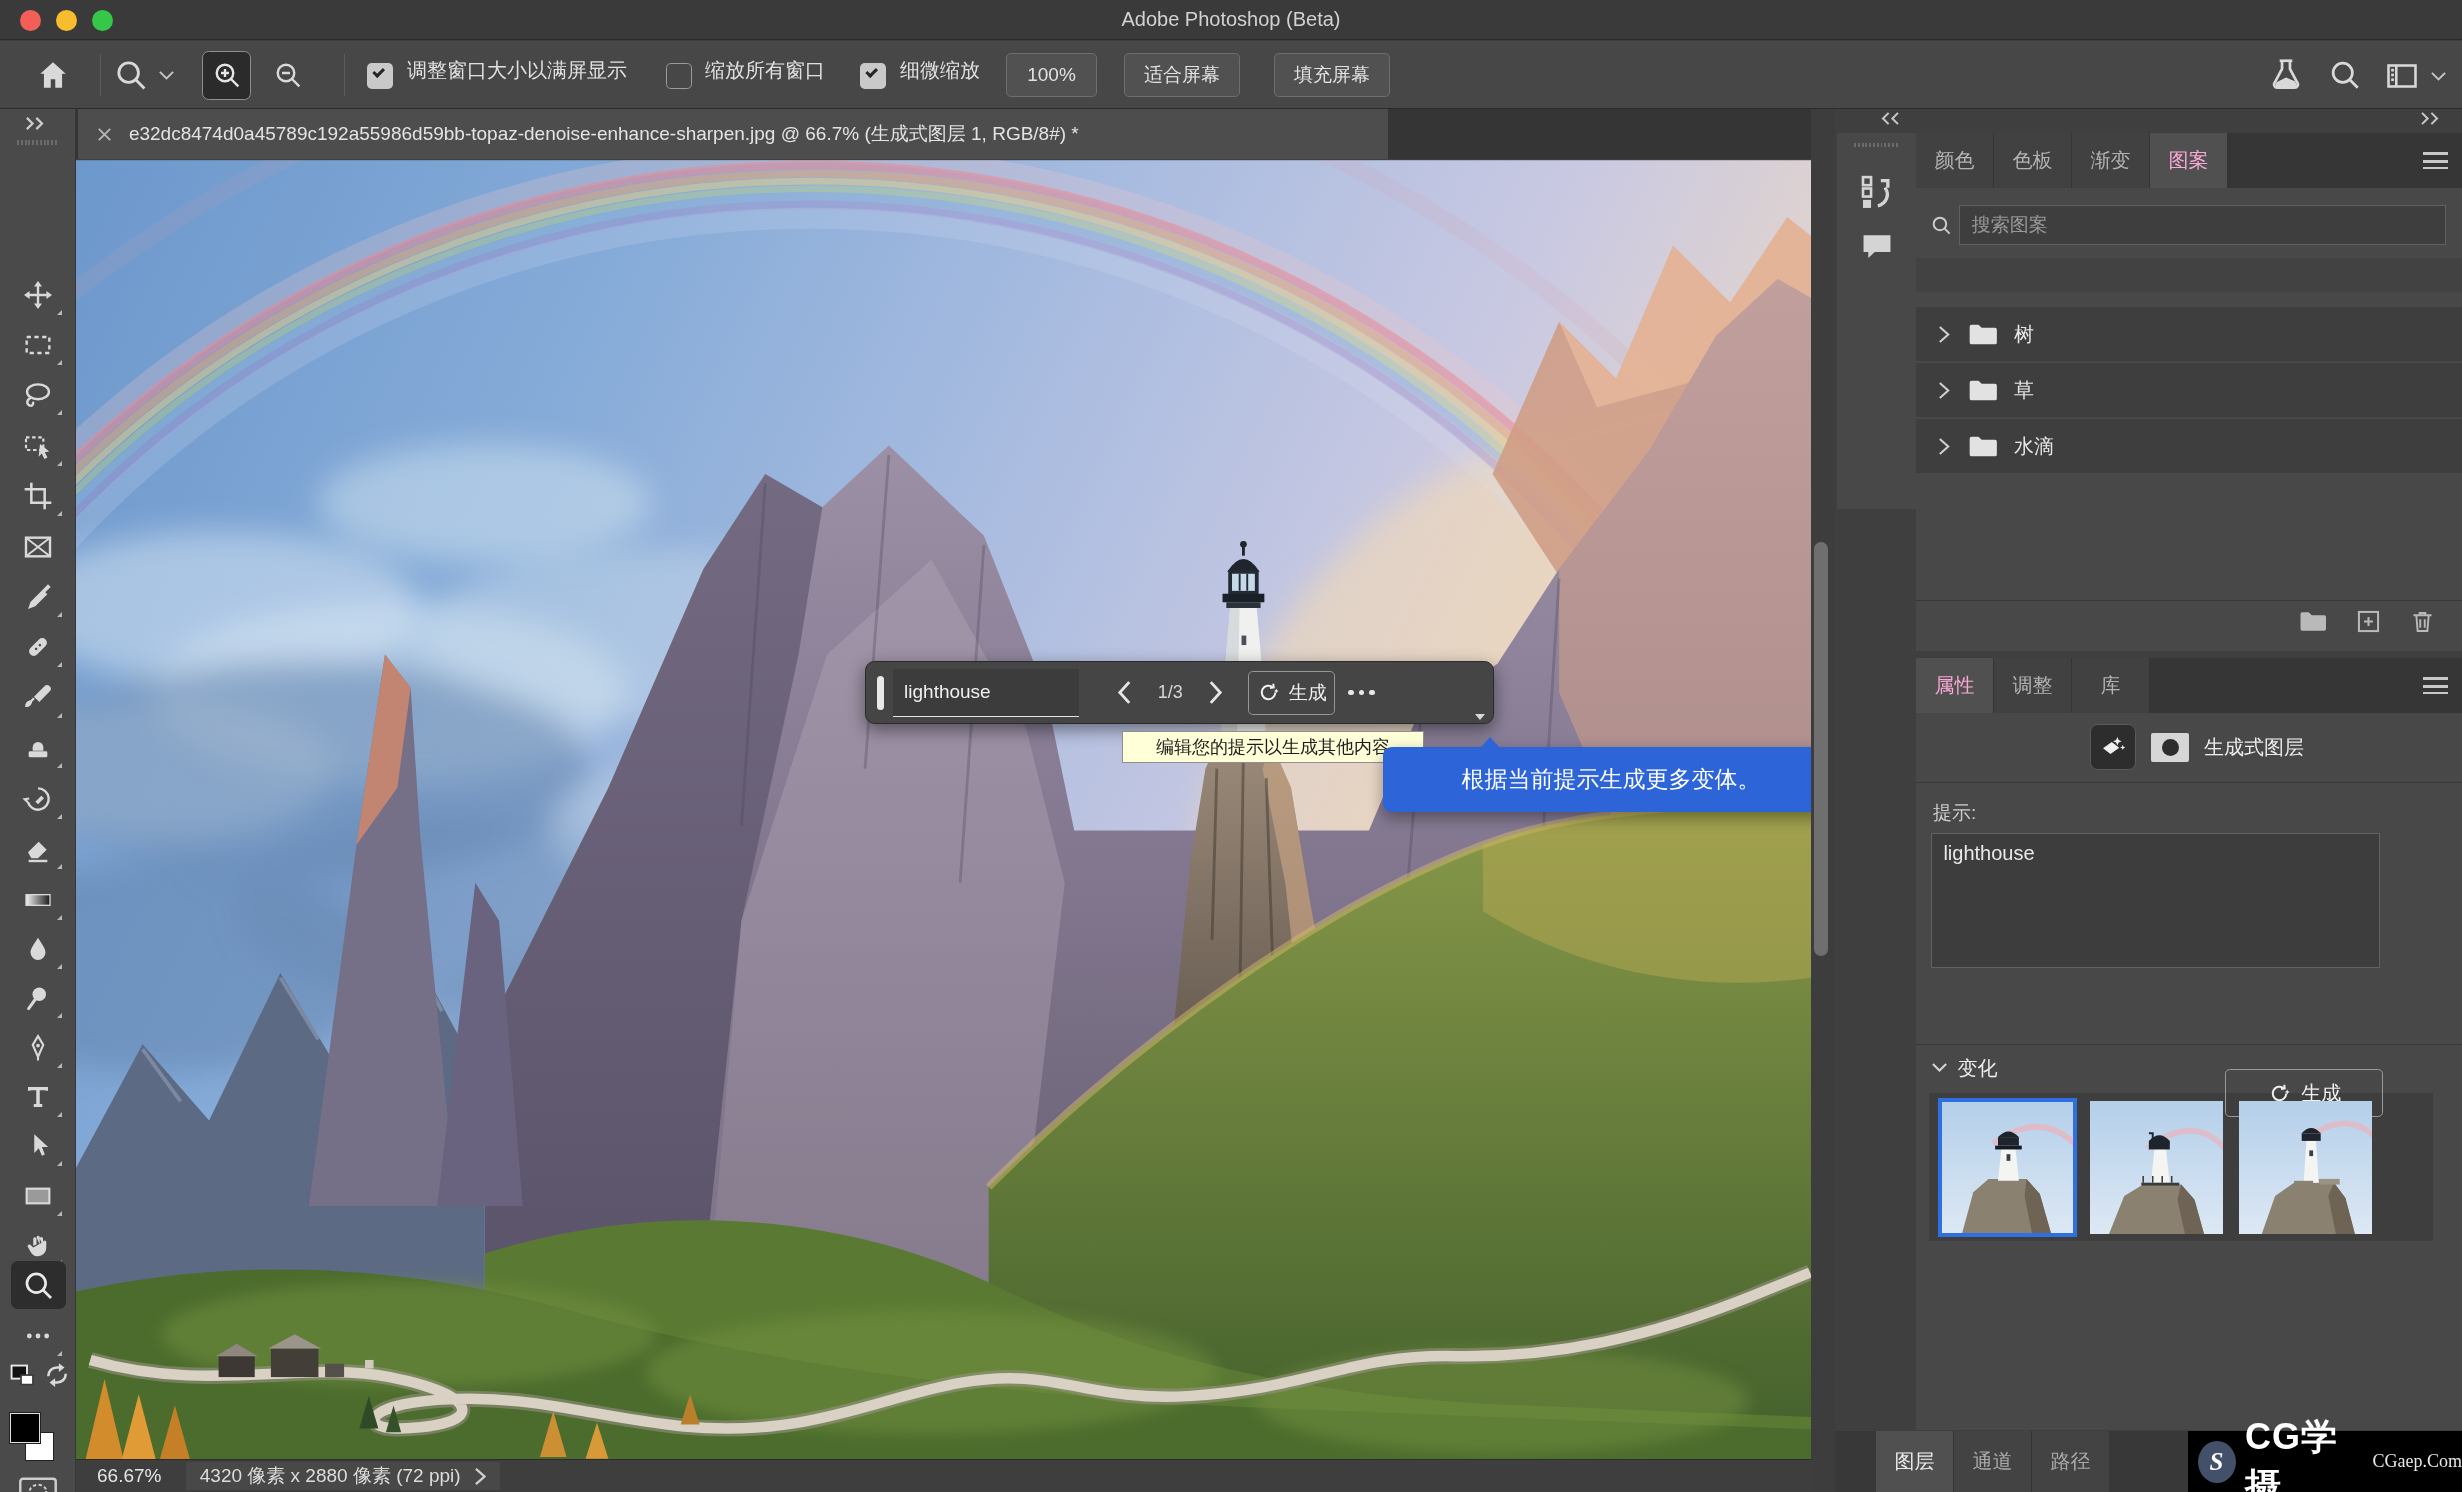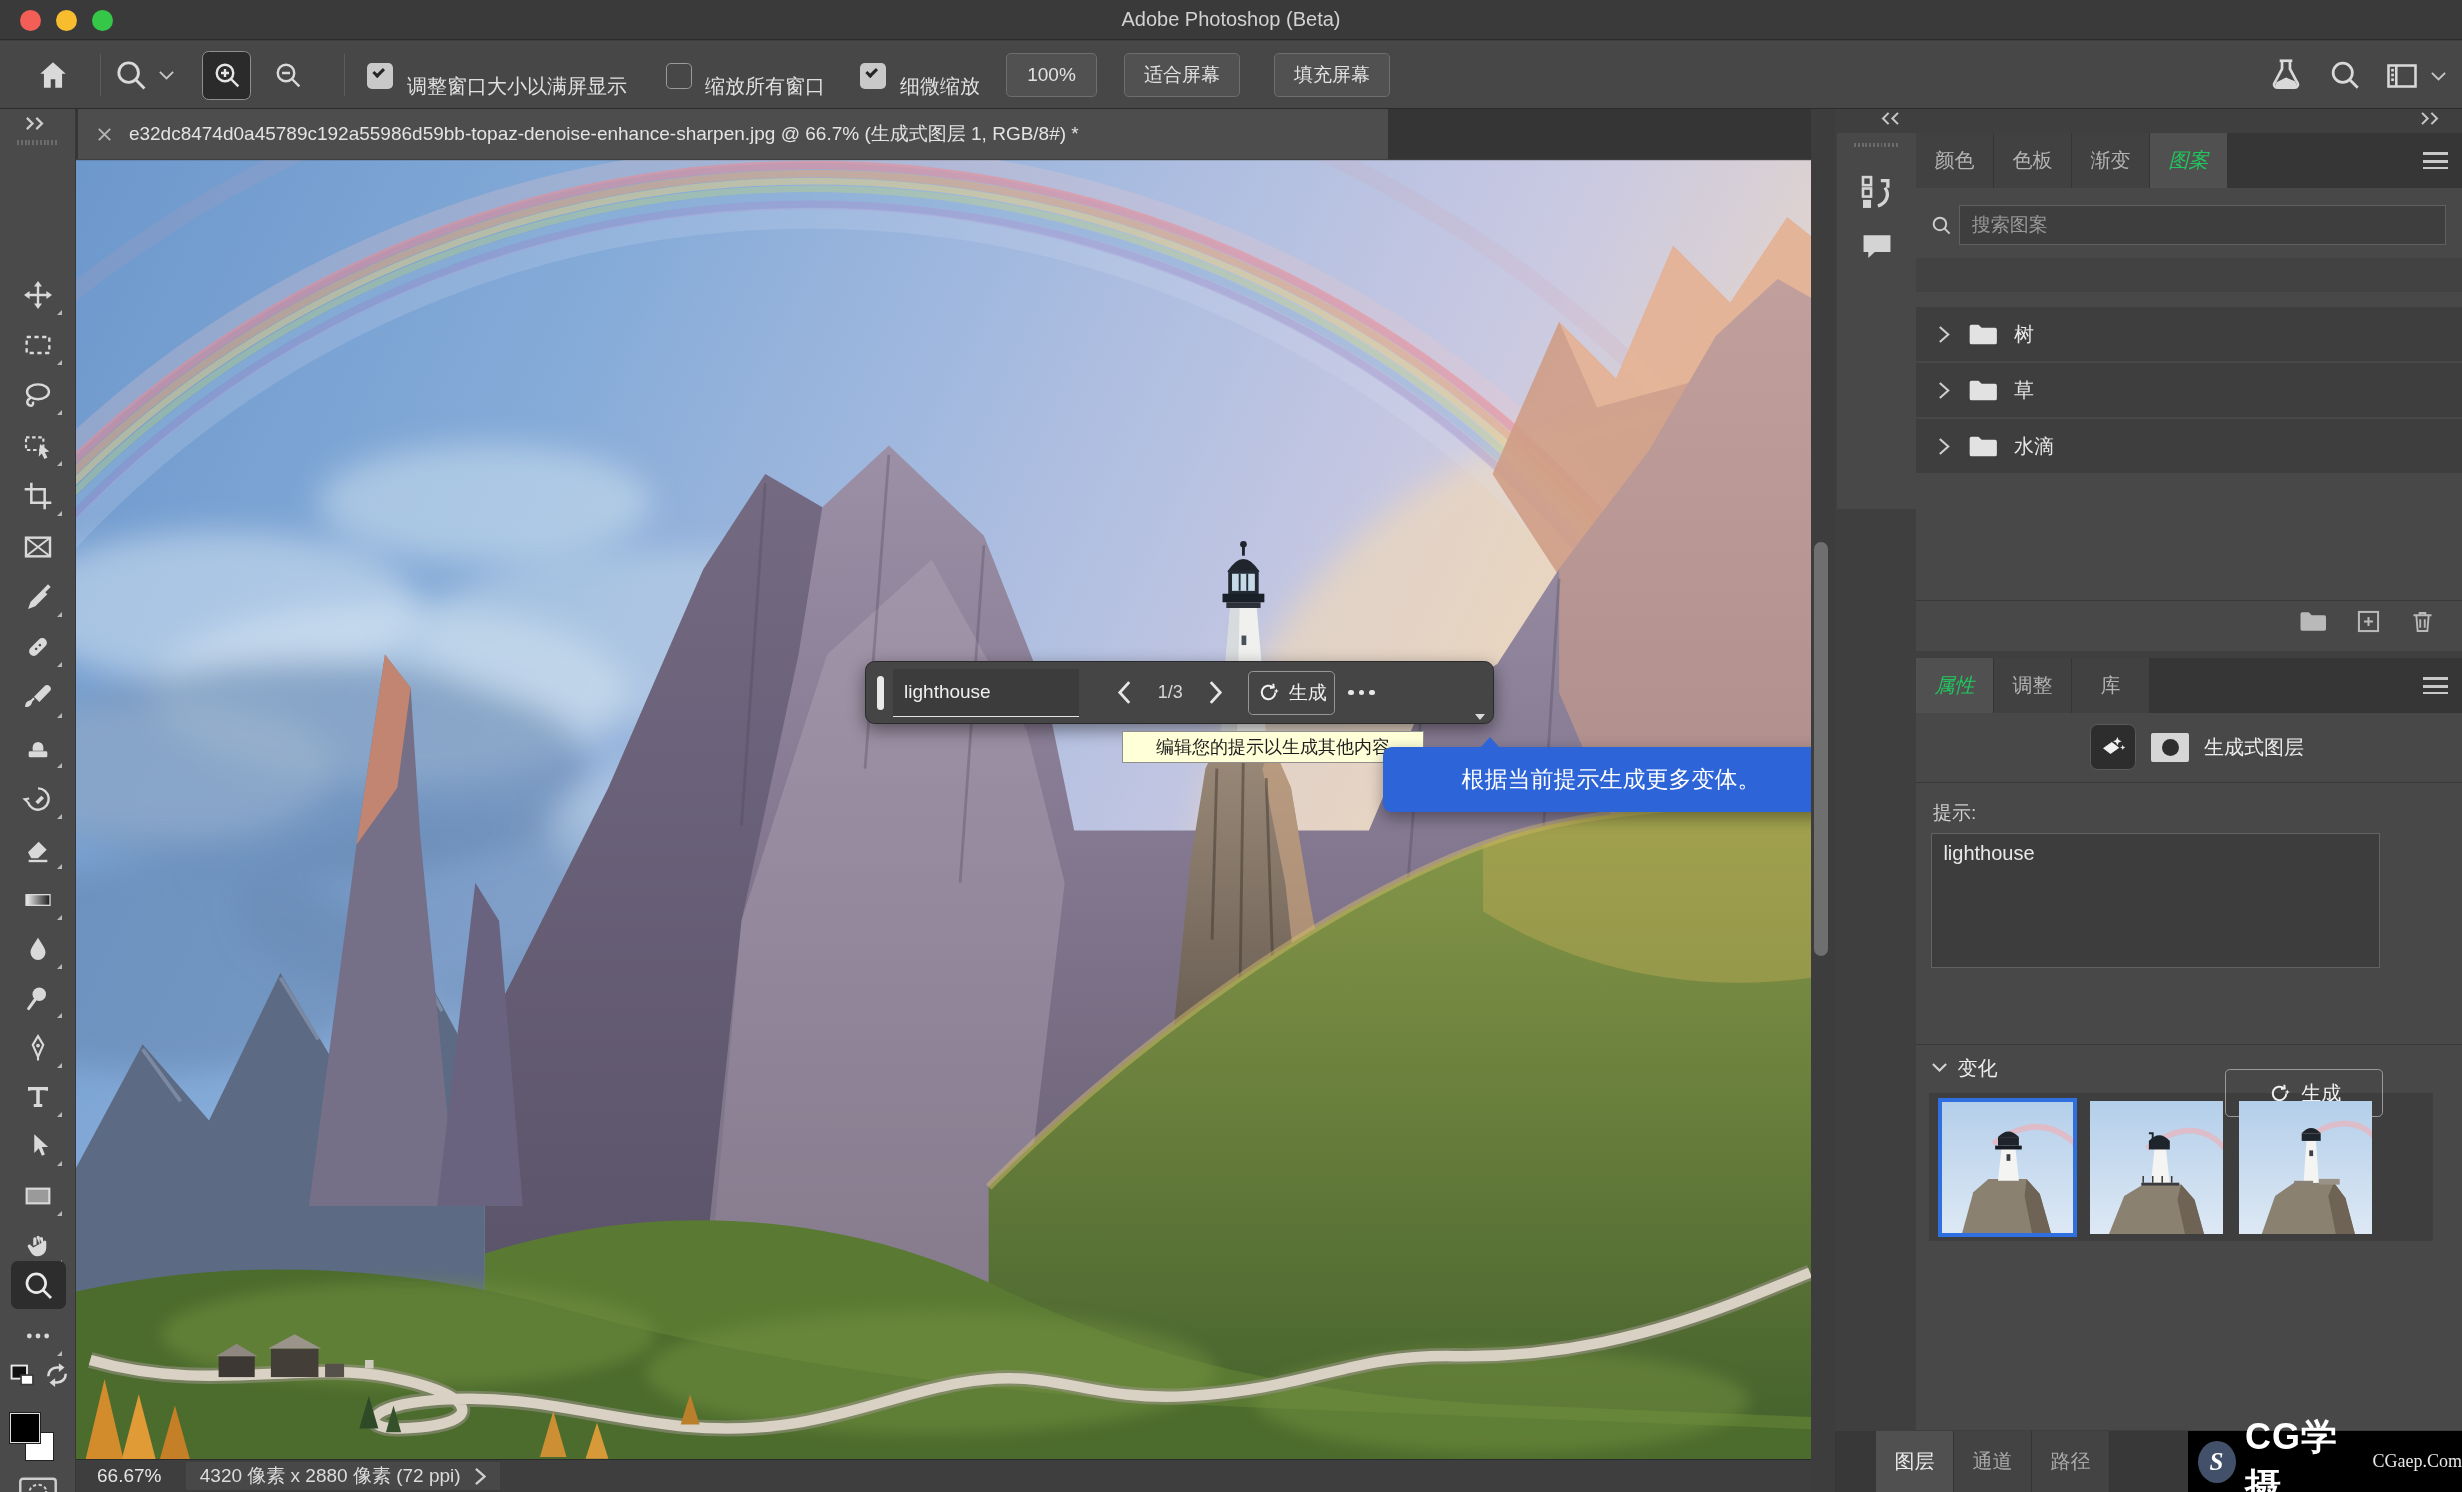--- a/index.html
+++ b/index.html
@@ -26,21 +26,21 @@
              align-items:center; justify-content:center; }
   .tool-active-btn { width:49px; height:49px; top:9.5px; background:#2b2b2b;
                      border:1px solid #8f8f8f; border-radius:6.7px; display:flex;
                      align-items:center; justify-content:center; }
   .flat-ic { display:flex; align-items:center; justify-content:center; }
   .checkbox { width:26px; height:26px; top:22px; border-radius:4.8px; background:#c9c9c9; }
   .checkbox.unchecked { background:transparent; border:1.9px solid #9b9b9b; }
   .checkbox .tick { position:absolute; left:5.7px; top:4.8px; width:11.4px; height:6.7px;
                     border-left:3.3px solid #262626; border-bottom:3.3px solid #262626;
                     transform:rotate(-45deg); }
-  .opt-label { top:32px; font-size:20px; color:#e0e0e0; white-space:nowrap; }
+  .opt-label { top:16px; font-size:20px; color:#e0e0e0; white-space:nowrap; }
 
   
   .tabbar { left:76px; top:109px; width:1759px; height:50px; background:#353535; }
   .doctab { left:1.9px; top:0; height:50px; width:1310px; background:#4d4d4d; display:flex;
             align-items:center; padding:0 17px; gap:15px; }
   .doctab-title { font-size:19px; color:#e3e3e3; white-space:nowrap; overflow:hidden; }
 
   
   .toolbar { left:0; top:109px; width:76px; height:1383px; background:#4a4a4a;
              border-right:1px solid #373737; }
@@ -97,21 +97,21 @@
   .status-dims { margin-left:25px; height:27.6px; background:#484848; display:flex;
                  align-items:center; padding:0 13.3px; gap:13.3px; font-size:19px; color:#dcdcdc; }
 
   
   .rightregion { left:1835px; top:109px; width:627px; height:1383px; background:#3f3f3f; }
   .dockstrip { left:1.9px; top:24px; width:79px; height:376px; background:#484848; }
   .panel { background:#484848; }
   .ptabs { display:flex; height:55px; background:#363636; align-items:stretch; }
   .ptab { width:78px; display:flex; align-items:center; justify-content:center; font-size:20px;
           color:#b3b3b3; background:#414141; border-right:1px solid #353535; }
-  .ptab.on { background:#505050; color:#22c55e;font-style:italic; }
+  .ptab.on { background:#505050; color:#f9a8d4; }
   .pmenu { margin-left:auto; display:flex; align-items:center; padding-right:15px; }
   .hamb { width:25px; height:17px;
           background:repeating-linear-gradient(#c9c9c9 0 2.9px,transparent 2.9px 7.6px); }
   .search { display:flex; align-items:center; margin:17px 17px 0 13.3px; gap:5px; }
   .search-input { flex:1; height:40px; background:#3e3e3e; border:1px solid #606060;
                   color:#e6e6e6; font-size:19px; padding:0 11.4px; font-family:inherit; }
   .search-input::placeholder { color:#989898; }
   .folderlist { margin-top:15px; }
   .folderrow { height:54px; background:#3e3e3e; margin-bottom:1.9px; display:flex;
                align-items:center; gap:15px; padding-left:21px; }

